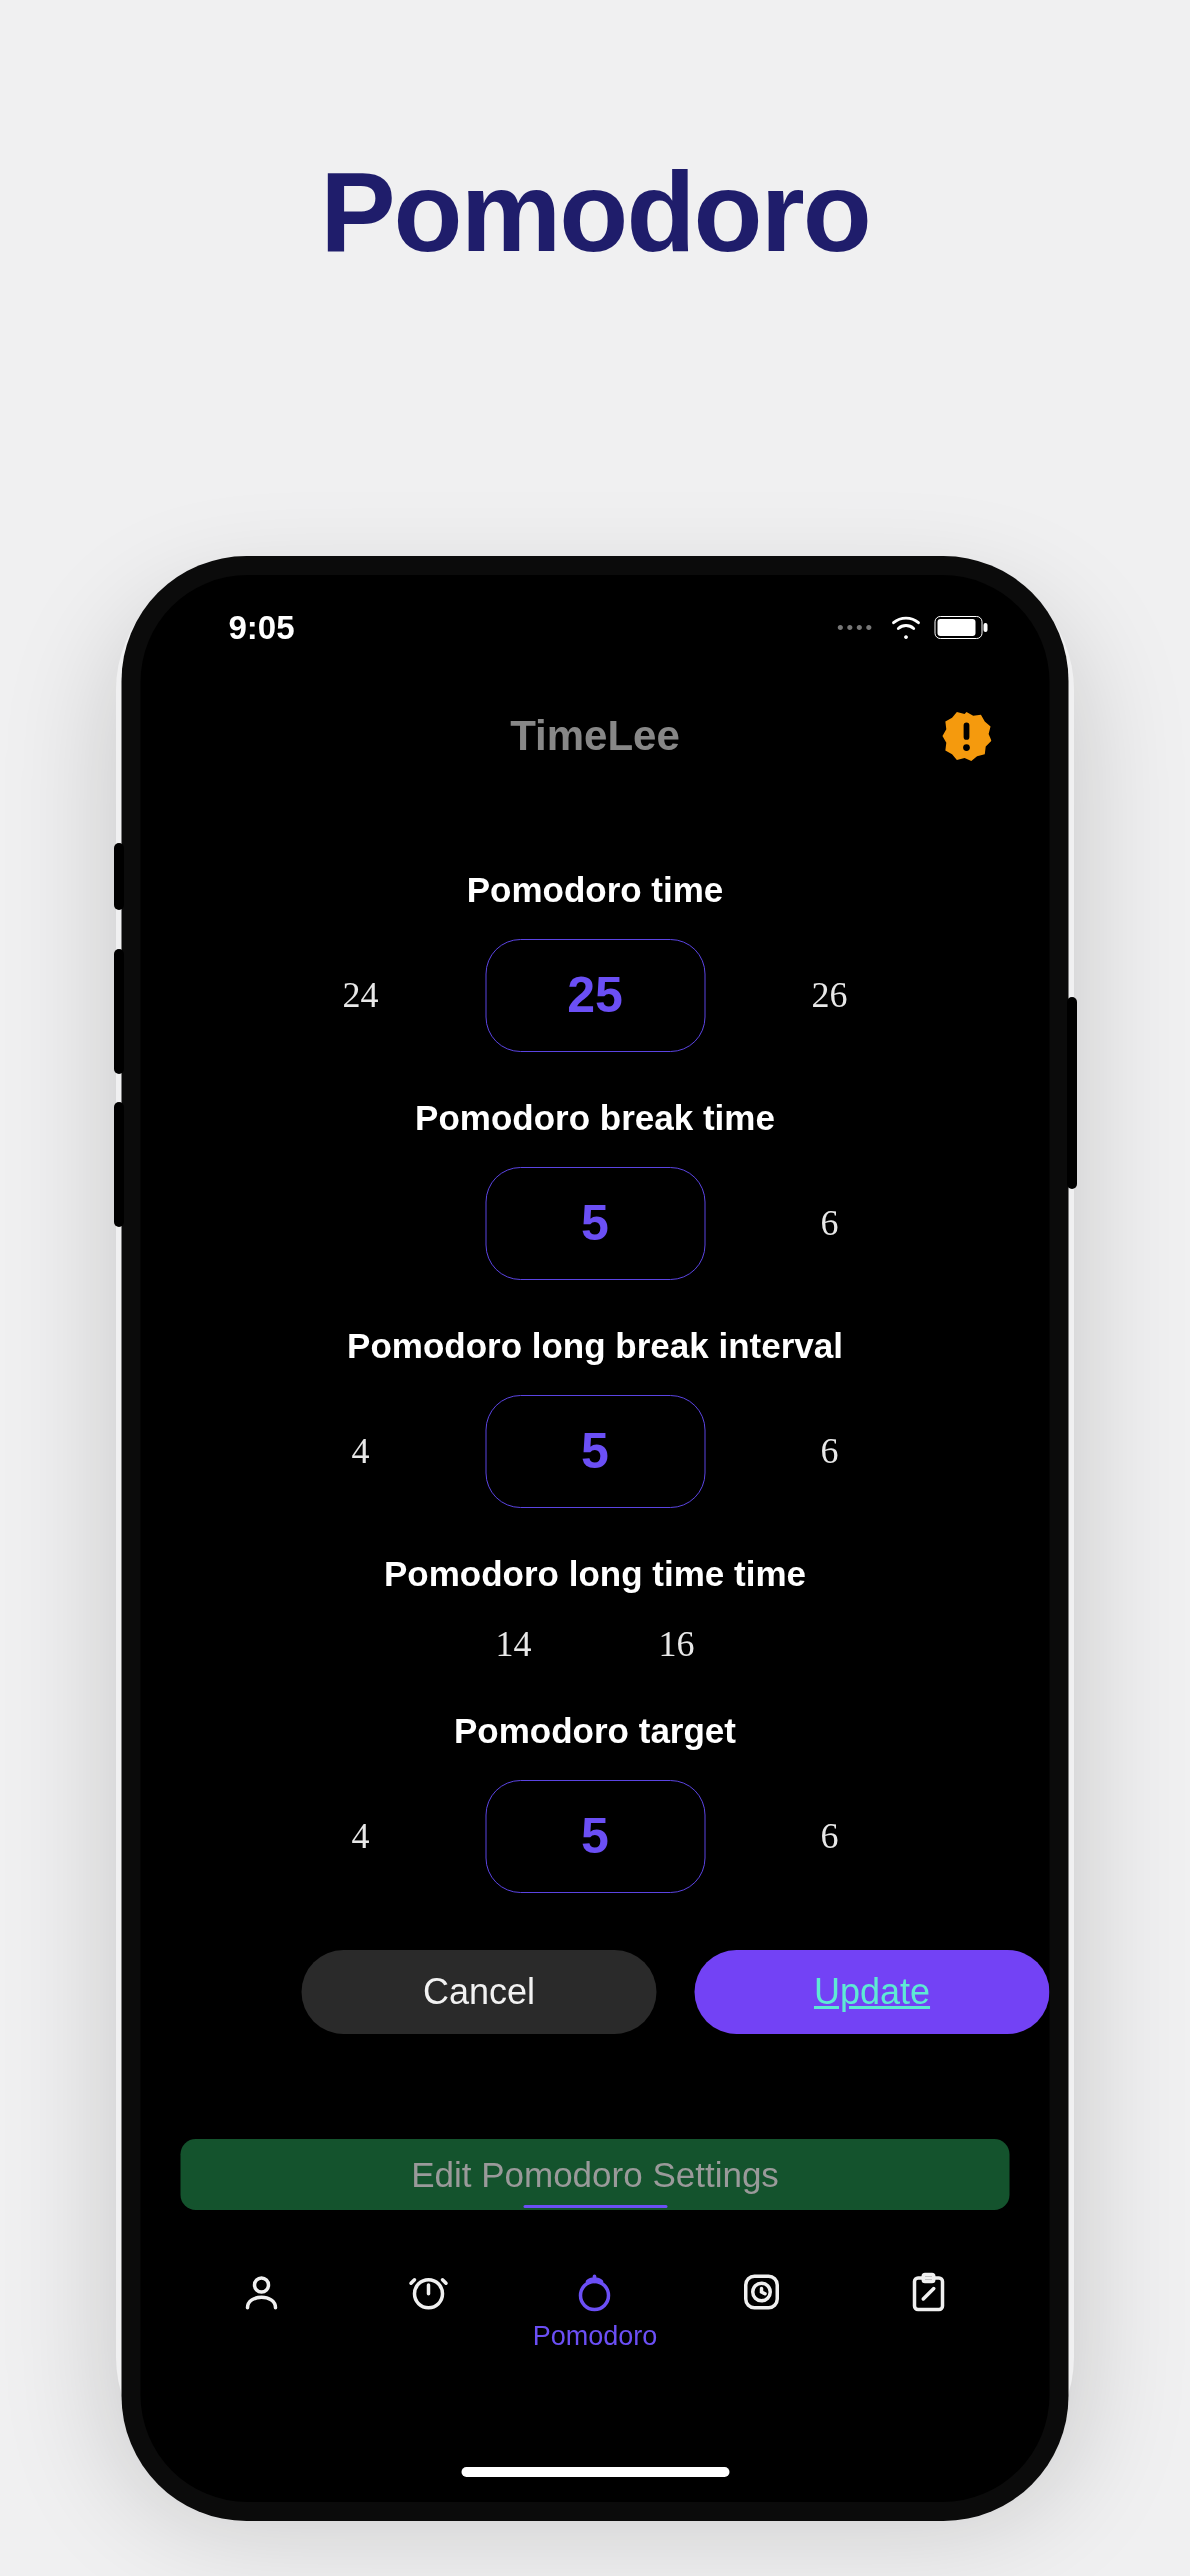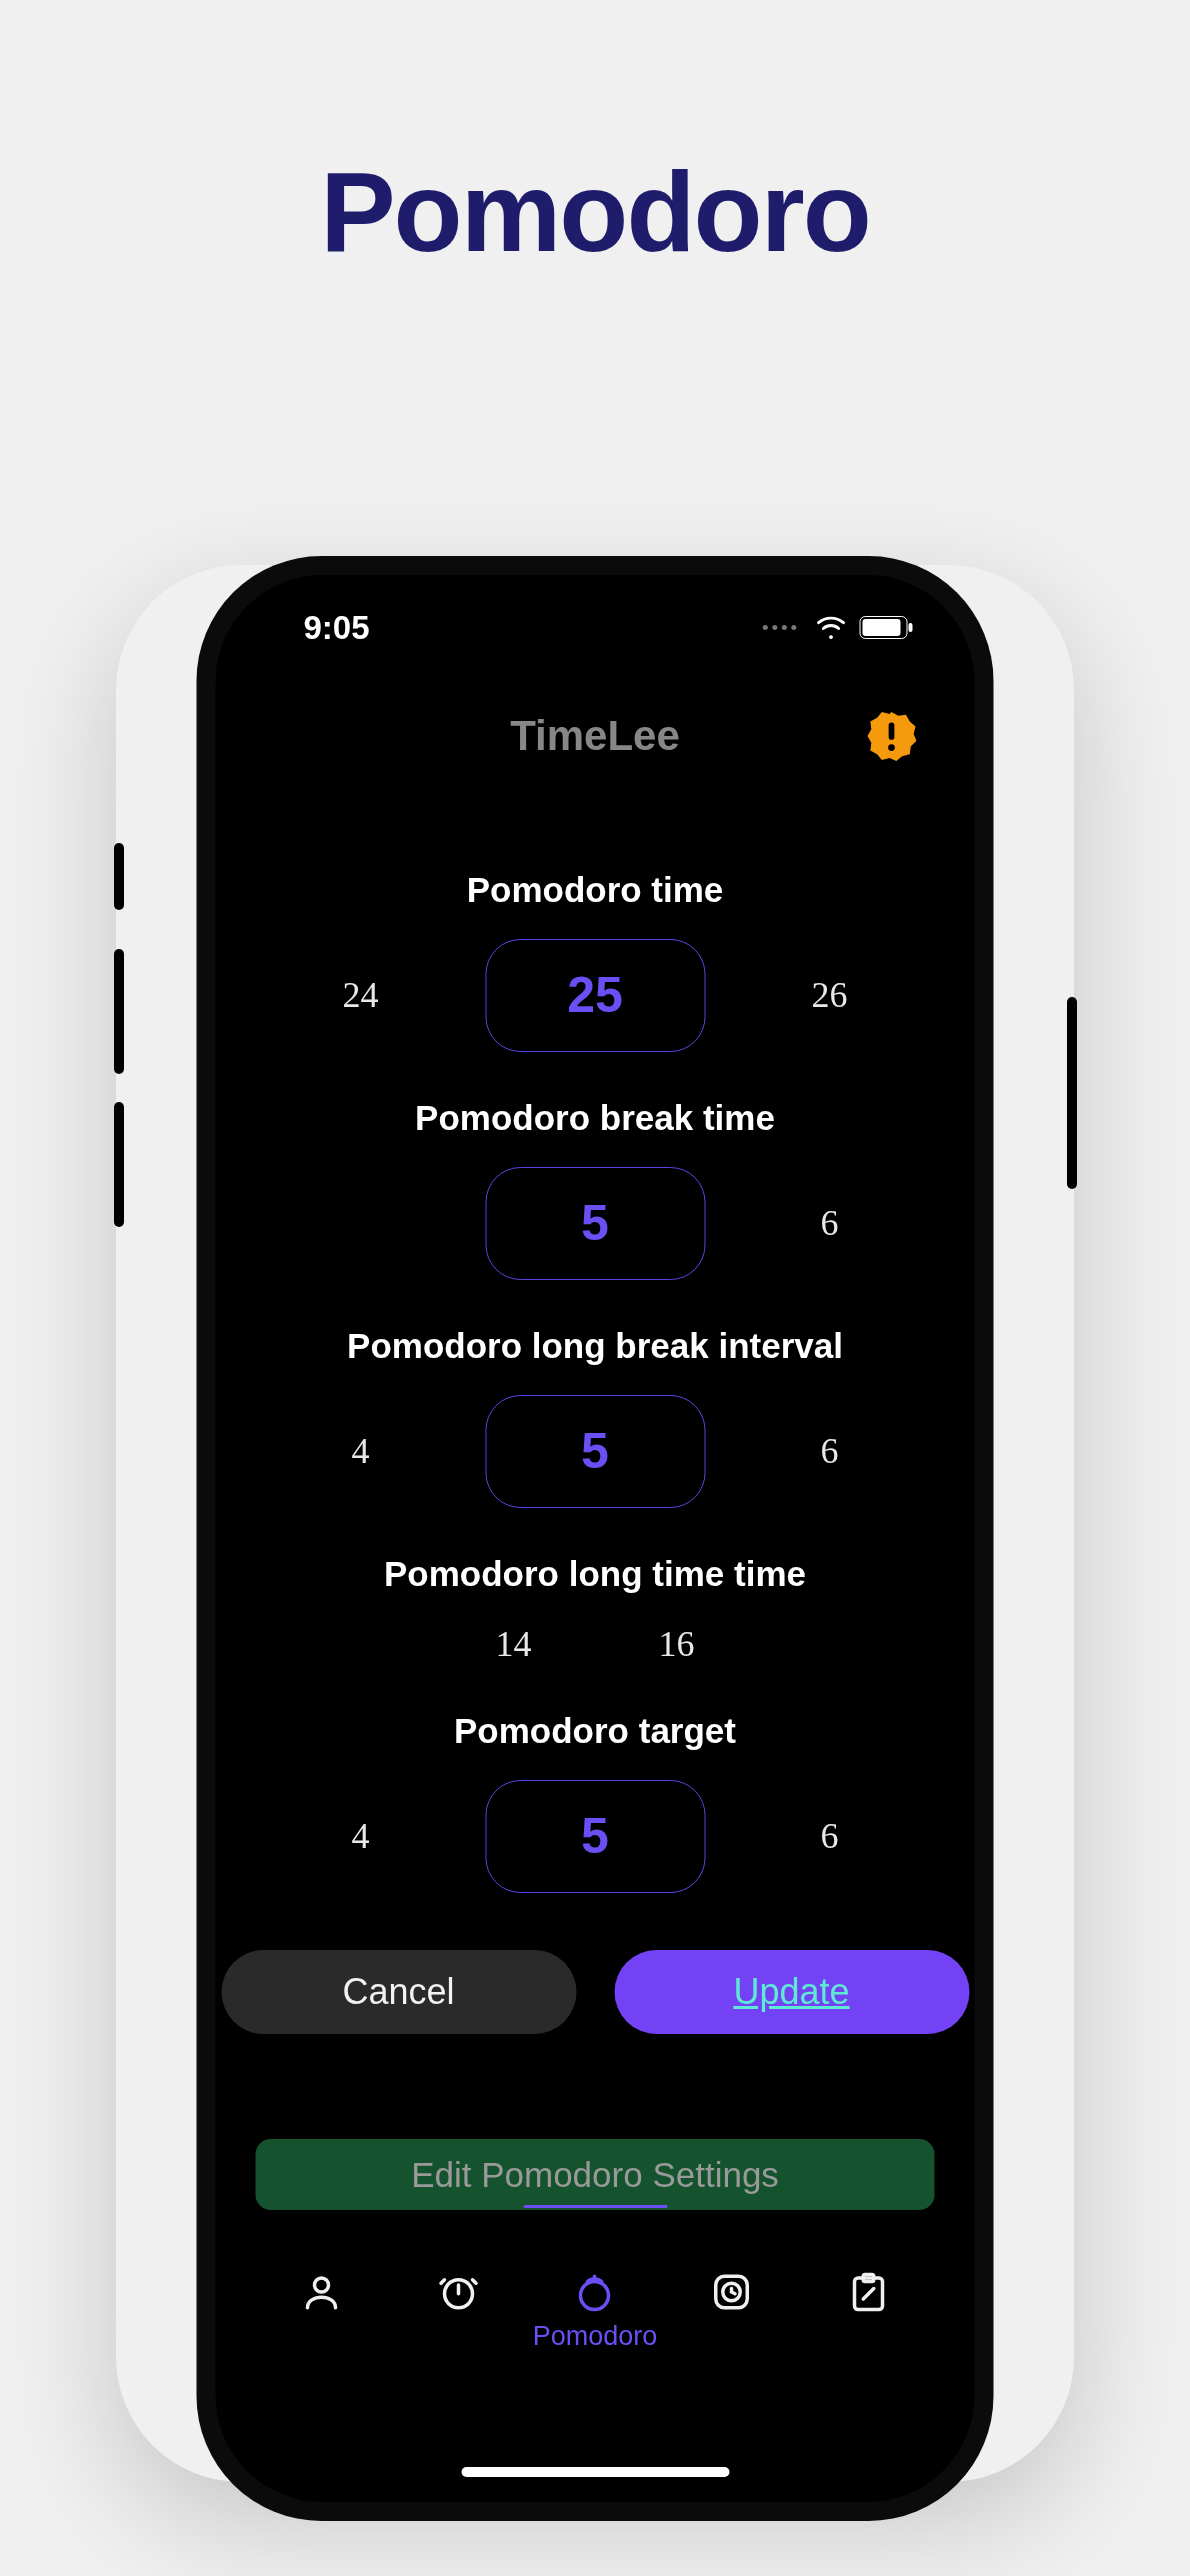--- a/index.html
+++ b/index.html
@@ -41,21 +41,21 @@
     border-radius: 125px;
     box-shadow: 0 38px 115px rgba(0,0,0,0.18);
     z-index: 0;
   }
 
   .phone {
     position: absolute;
     top: 556px;
     left: 50%;
     transform: translateX(-50%);
-    width: 797px;
+    width: 947px;
     height: 1965px;
     background: #0b0b0b;
     border-radius: 125px;
     z-index: 1;
     overflow: hidden;
   }
 
   .side-btn {
     position: absolute;
     background: #000;
@@ -193,21 +193,21 @@
     align-items: center;
     justify-content: center;
     color: #6b4ff5;
     font-size: 50px;
     font-weight: 600;
   }
 
   
   .actions {
     display: flex;
-    justify-content: center;
+    justify-content: flex-end;
     gap: 38px;
     margin-top: 11.5px;
   }
   .btn {
     width: 355px;
     height: 84px;
     border-radius: 42px;
     display: flex;
     align-items: center;
     justify-content: center;

